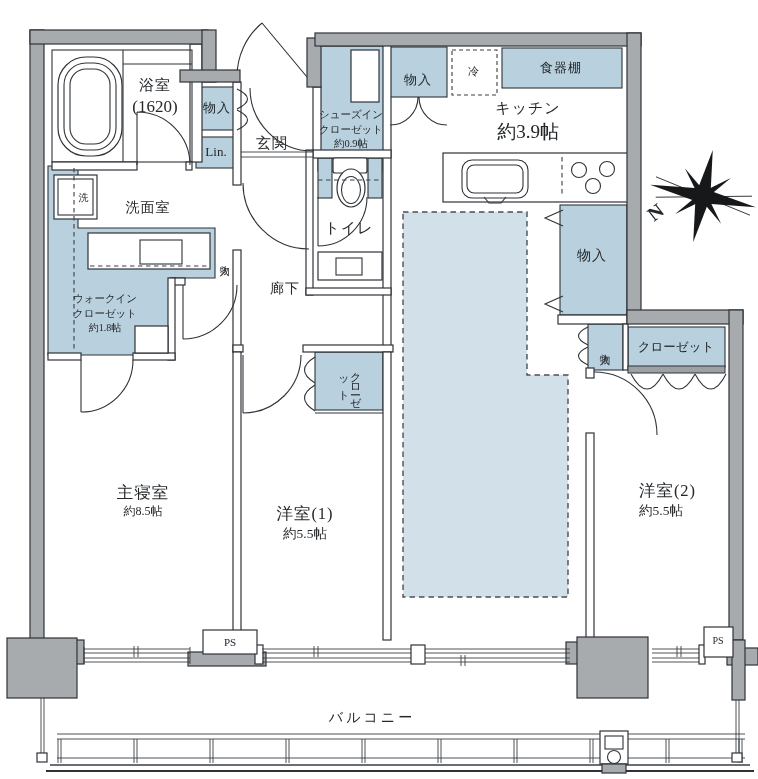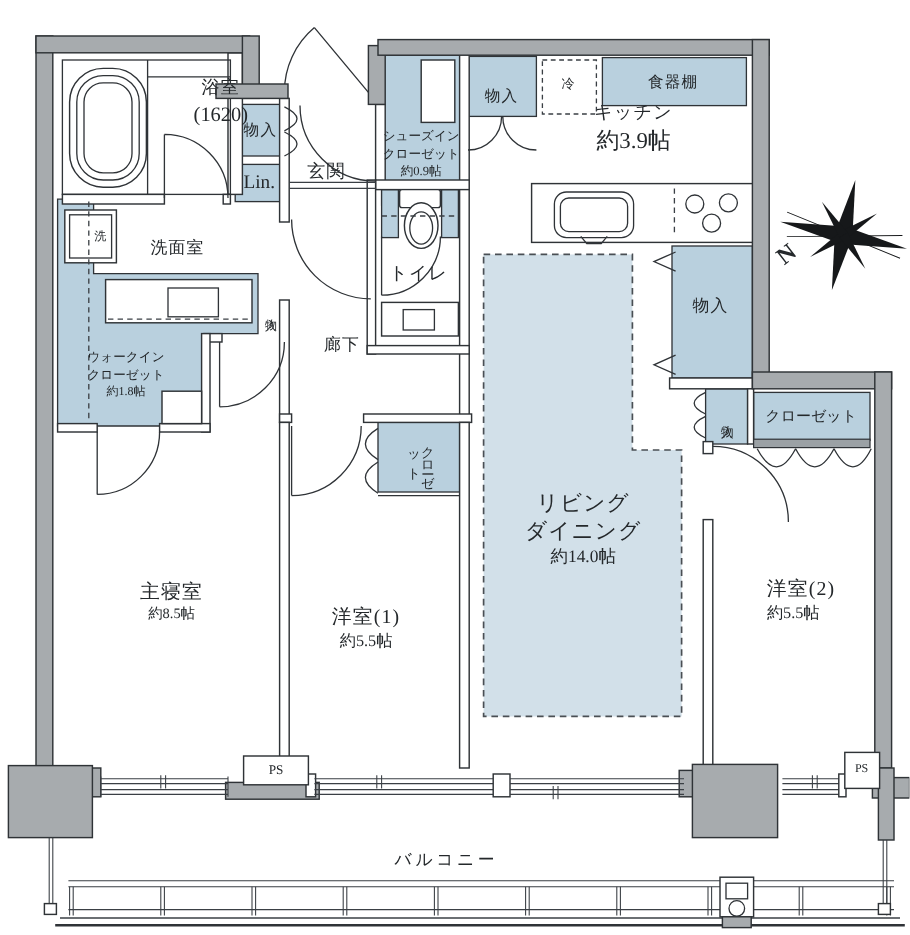--- a/index.html
+++ b/index.html
@@ -178,36 +178,36 @@
     <polygon class="star" points="-54,0 -3,-7 -3,7"></polygon>
     <polygon class="star" points="0,-47 -7,-3 7,-3"></polygon>
     <polygon class="star" points="0,47 -7,3 7,3"></polygon>
     <polygon class="star" points="23.5,-23.5 2.8,2.8 -2.8,-2.8"></polygon>
     <polygon class="star" points="-23.5,23.5 2.8,2.8 -2.8,-2.8"></polygon>
     <polygon class="star" points="-23.5,-23.5 2.8,-2.8 -2.8,2.8"></polygon>
     <polygon class="star" points="23.5,23.5 2.8,-2.8 -2.8,2.8"></polygon>
   </g>
 </svg>
 
-<div class="lbl" style="left:155px;top:86px;font-size:15px;margin-left:29px;">
+<div class="lbl" style="left:155px;top:97px;font-size:15px;">
   <span style="display:block;">浴室</span>
   <span style="display:block;font-size:17px;letter-spacing:0;">(1620)</span>
 </div>
 <div class="lbl" style="left:217px;top:108px;font-size:13px;">物入</div>
-<div class="lbl" style="left:216px;top:152px;font-size:16px;letter-spacing:0;">Lin.</div>
+<div class="lbl" style="left:216px;top:152px;font-size:13px;letter-spacing:0;">Lin.</div>
 <div class="lbl" style="left:272px;top:144px;font-size:15px;">玄関</div>
 <div class="lbl" style="left:351px;top:130px;font-size:10.5px;letter-spacing:0;line-height:1.4;">
   <span style="display:block;">シューズイン</span>
   <span style="display:block;">クローゼット</span>
   <span style="display:block;">約0.9帖</span>
 </div>
 <div class="lbl" style="left:418px;top:80px;font-size:13px;">物入</div>
 <div class="lbl" style="left:474px;top:71px;font-size:11px;">冷</div>
 <div class="lbl" style="left:561px;top:68px;font-size:13px;">食器棚</div>
-<div class="lbl" style="left:528px;top:108px;font-size:15px;">
+<div class="lbl" style="left:528px;top:121px;font-size:15px;">
   <span style="display:block;">キッチン</span>
   <span style="display:block;font-size:19px;letter-spacing:0;">約3.9帖</span>
 </div>
 <div class="lbl" style="left:349px;top:229px;font-size:15px;">トイレ</div>
 <div class="lbl" style="left:285px;top:289px;font-size:14px;">廊下</div>
 <div class="lbl" style="left:148px;top:208px;font-size:14px;">洗面室</div>
 <div class="lbl" style="left:84px;top:198px;font-size:10px;">洗</div>
 <div class="lbl" style="left:105px;top:313px;font-size:10.5px;letter-spacing:0;line-height:1.45;">
   <span style="display:block;">ウォークイン</span>
   <span style="display:block;">クローゼット</span>
@@ -216,25 +216,20 @@
 <div class="lbl v" style="left:224px;top:258px;font-size:10px;height:30px;">物入</div>
 <div class="lbl" style="left:143px;top:501px;font-size:16.5px;">
   <span style="display:block;">主寝室</span>
   <span style="display:block;font-size:12px;letter-spacing:0;">約8.5帖</span>
 </div>
 <div class="lbl" style="left:305px;top:507px;font-size:16.5px;">
   <span style="display:block;margin-top:32px;">洋室(1)</span>
   <span style="display:block;font-size:13.5px;letter-spacing:0;">約5.5帖</span>
 </div>
 <div class="lbl v" style="left:349px;top:383px;font-size:11px;height:44px;">クローゼット</div>
-<div class="lbl" style="left:486px;top:441px;font-size:18px;">
-  <span style="display:block;">リビング</span>
-  <span style="display:block;">ダイニング</span>
-  <span style="display:block;font-size:14.5px;letter-spacing:0;">約14.0帖</span>
-</div>
 <div class="lbl" style="left:592px;top:256px;font-size:14px;">物入</div>
 <div class="lbl v" style="left:605px;top:346px;font-size:10.5px;height:32px;">物入</div>
 <div class="lbl" style="left:676px;top:347px;font-size:12.5px;letter-spacing:0;">クローゼット</div>
 <div class="lbl" style="left:661px;top:500px;font-size:16.5px;">
   <span style="display:block;margin-left:13px;">洋室(2)</span>
   <span style="display:block;font-size:13.5px;letter-spacing:0;">約5.5帖</span>
 </div>
 <div class="lbl" style="left:372px;top:718px;font-size:14px;letter-spacing:3px;">バルコニー</div>
 <div class="lbl" style="left:230px;top:642px;font-size:11px;letter-spacing:0;">PS</div>
 <div class="lbl" style="left:718px;top:641px;font-size:10px;letter-spacing:0;">PS</div>

